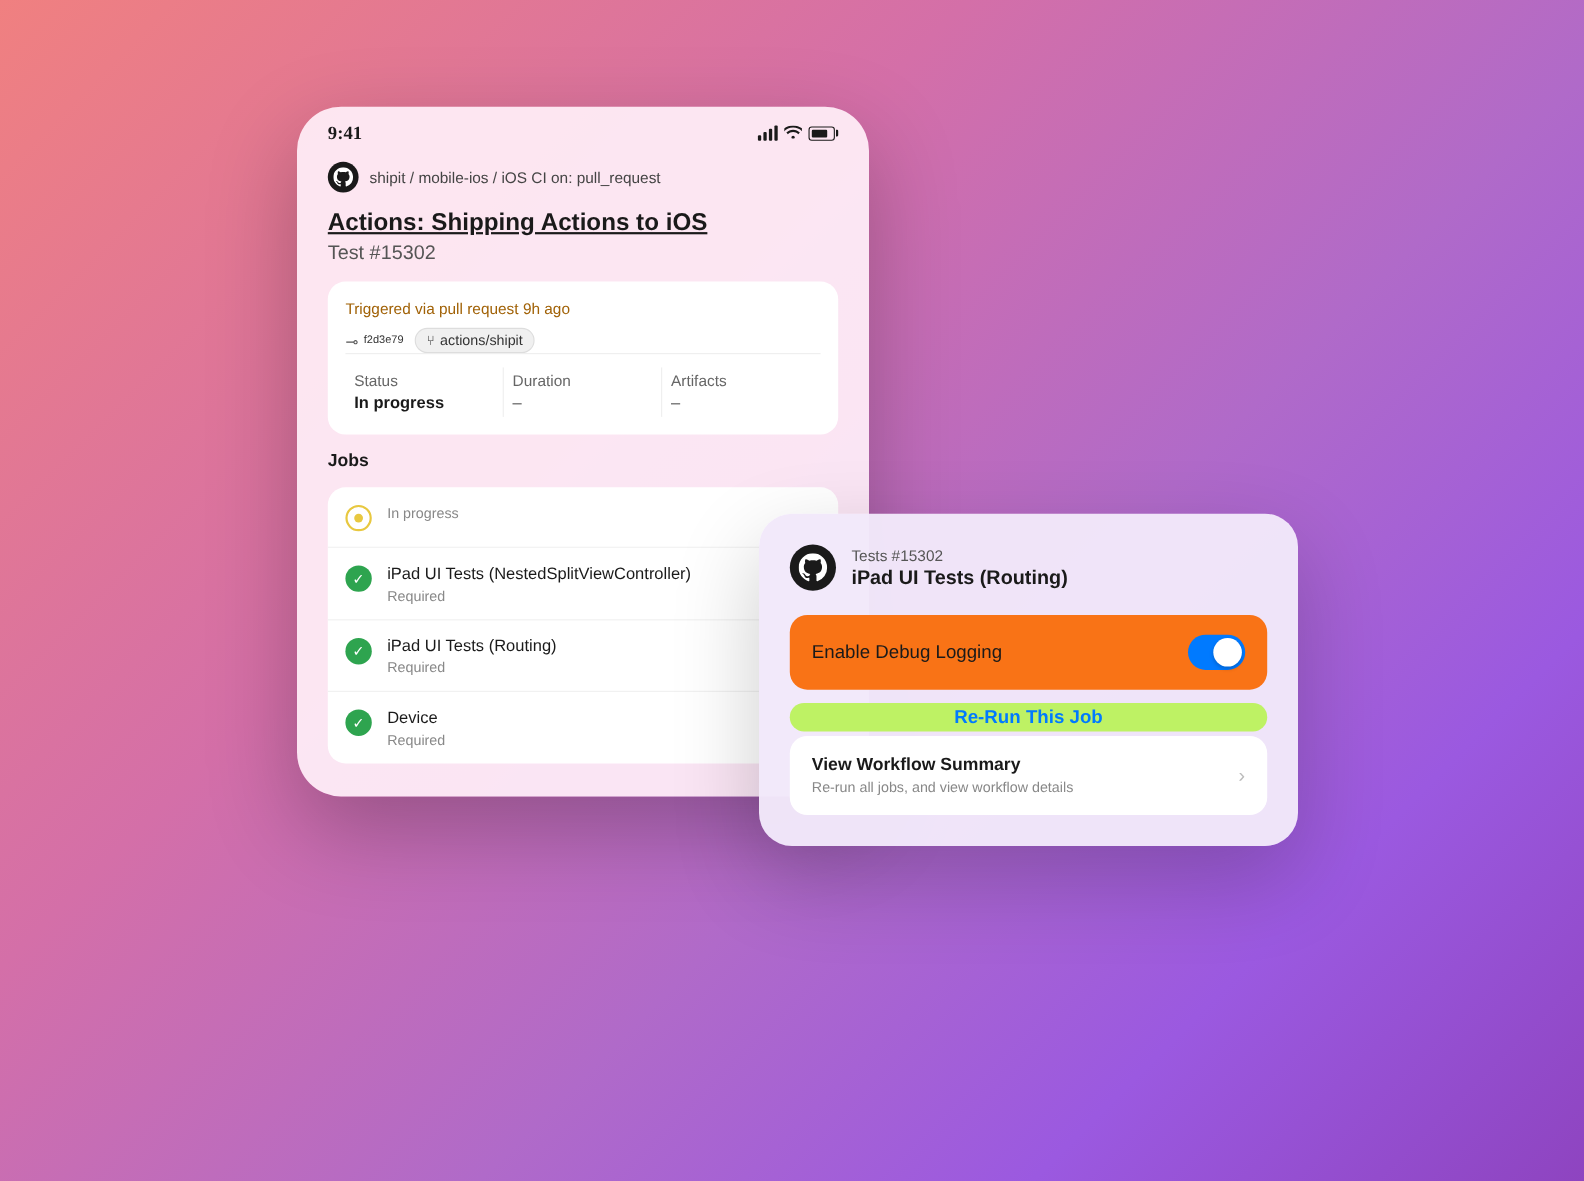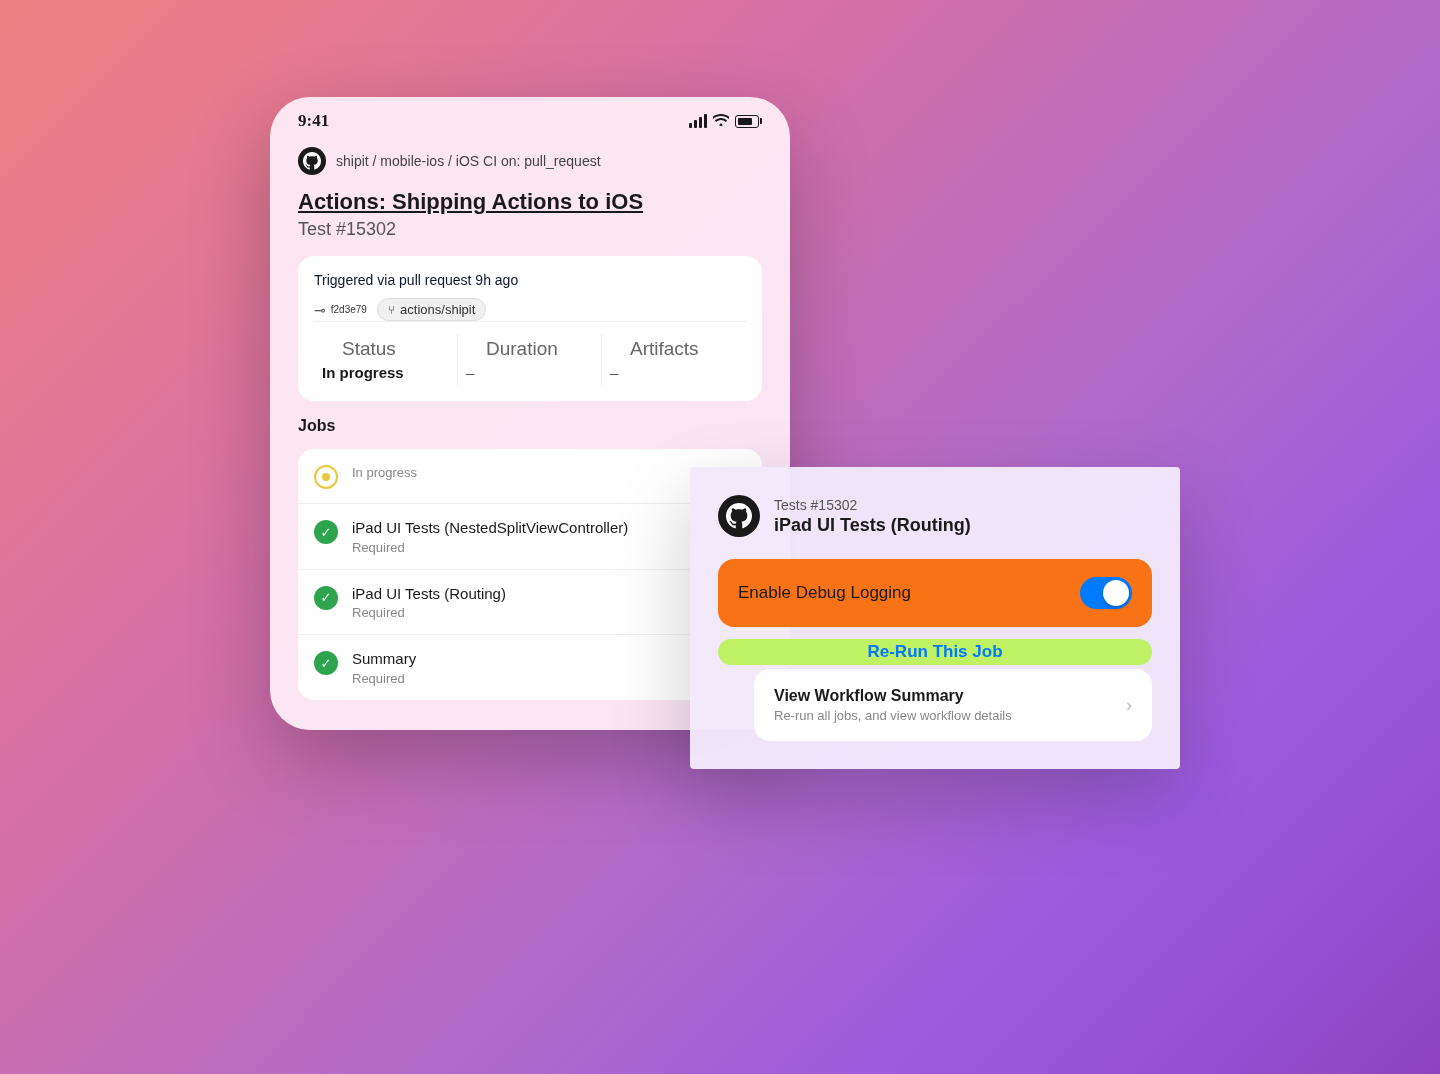--- a/index.html
+++ b/index.html
@@ -153,21 +153,21 @@
 
     .trigger-card {
       background: white;
       border-radius: 16px;
       padding: 16px;
       margin-bottom: 16px;
     }
 
     .trigger-text {
       font-size: 14px;
-      color: #0f172a;
+      color: #a16207;
       margin-bottom: 10px;
     }
 
     .trigger-badges {
       display: flex;
       gap: 10px;
       align-items: center;
     }
 
     .badge-commit {
@@ -210,24 +210,23 @@
 
     .stat-col {
       padding: 4px 8px;
     }
 
     .stat-col:not(:last-child) {
       border-right: 1px solid #eee;
     }
 
     .stat-label {
-      font-size: 19px;
+      font-size: 14px;
       color: #666;
       margin-bottom: 4px;
-      margin-left: 20px;
     }
 
     .stat-value {
       font-size: 15px;
       font-weight: 700;
       color: #1a1a1a;
     }
 
     .stat-value.dash {
       font-weight: 400;
@@ -317,21 +316,21 @@
       margin-top: 2px;
     }
 
     
     .detail-card {
       position: absolute;
       top: 370px;
       left: 420px;
       width: 490px;
       background: rgba(242, 232, 250, 0.97);
-      border-radius: 4px;
+      border-radius: 30px;
       padding: 28px;
       box-shadow: 0 30px 80px rgba(0,0,0,0.2);
     }
 
     .detail-header {
       display: flex;
       align-items: center;
       gap: 14px;
       margin-bottom: 22px;
     }
@@ -422,21 +421,20 @@
     }
 
     .workflow-summary-row {
       background: white;
       border-radius: 16px;
       padding: 18px 20px;
       display: flex;
       align-items: center;
       justify-content: space-between;
       cursor: pointer;
-      margin-left: 36px;
     }
 
     .workflow-summary-info {
       flex: 1;
     }
 
     .workflow-summary-title {
       font-size: 16px;
       font-weight: 600;
       color: #1a1a1a;
@@ -549,21 +547,21 @@
             <div class="job-status-icon success">✓</div>
             <div class="job-info">
               <div class="job-name">iPad UI Tests (Routing)</div>
               <div class="job-sub">Required</div>
             </div>
           </div>
 
           <div class="job-item">
             <div class="job-status-icon success">✓</div>
             <div class="job-info">
-              <div class="job-name">Summary</div>
+              <div class="job-name">Device</div>
               <div class="job-sub">Required</div>
             </div>
           </div>
 
         </div>
       </div>
 
     </div>
   </div>
 

